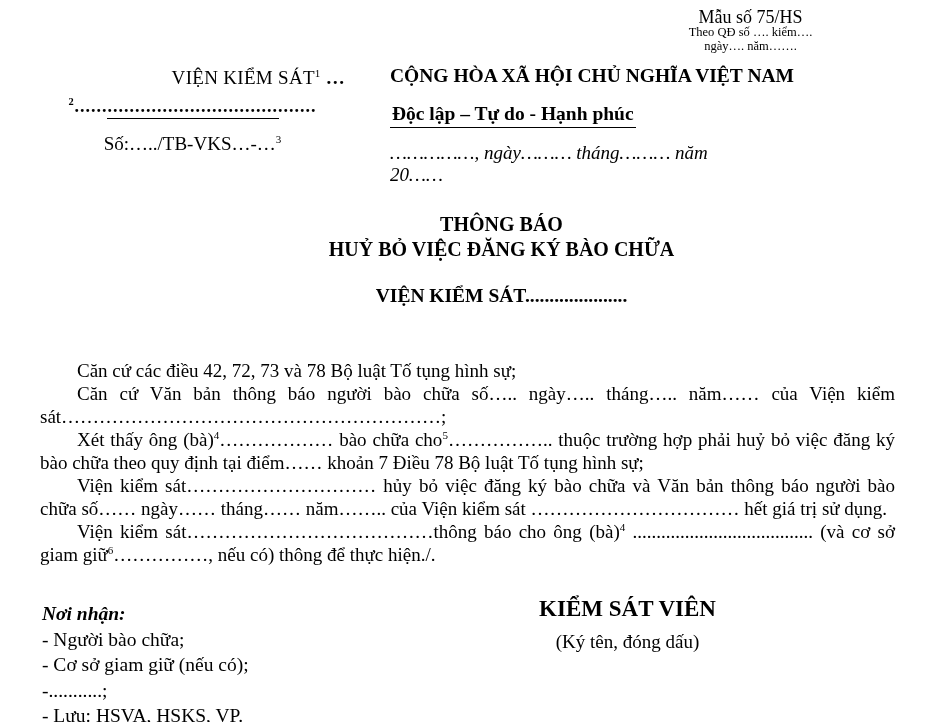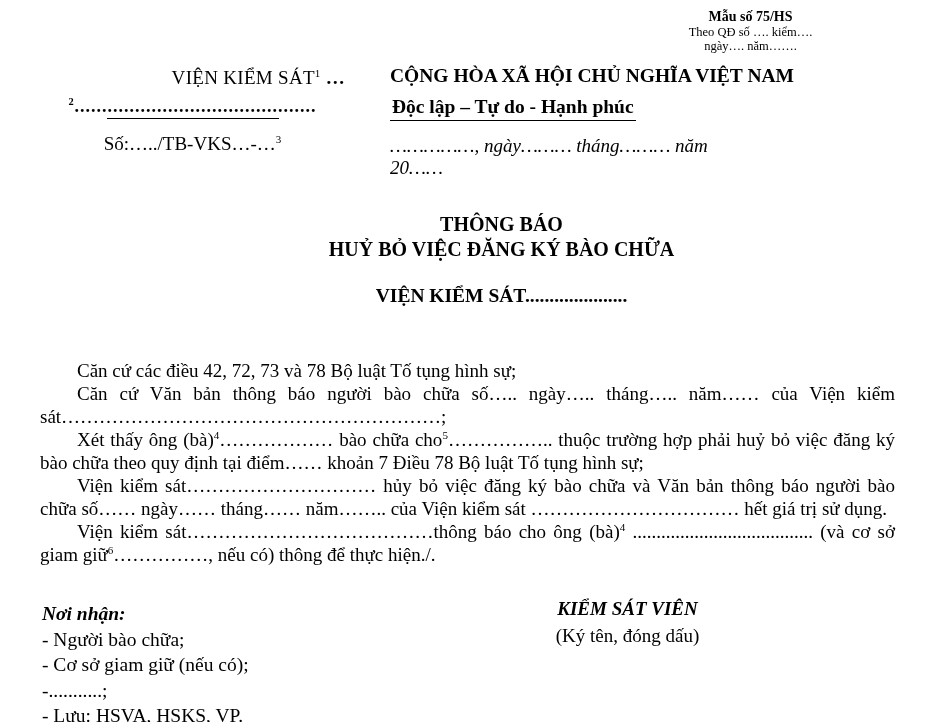--- a/index.html
+++ b/index.html
@@ -11,52 +11,52 @@
     background: #ffffff;
     color: #000000;
     font-family: "Liberation Serif", "DejaVu Serif", serif;
     overflow: hidden;
   }
   .abs { position: absolute; }
   sup { font-size: 0.58em; line-height: 0; vertical-align: super; }
 
   
   .form-meta { top: 9px; left: 648px; width: 205px; text-align: center; }
-  .fm1 { font-weight: bold; font-size: 14px; line-height: 16px; }
+  .fm1 { font-weight: normal; font-size: 18px; line-height: 16px; }
   .fm2 { font-size: 12.5px; line-height: 14px; }
 
   
   .issuer { top: 66px; left: 40px; width: 305px; text-align: center; font-size: 19px; }
   .iss-name { line-height: 24px; letter-spacing: 0.3px; text-align: right; }
   .iss-dots { font-weight: bold; margin-top: 8px; line-height: 17px; letter-spacing: 1px; font-size: 18px; }
   .iss-rule { width: 172px; border-top: 1.6px solid #000; margin: 3px auto 0; height: 0; }
   .iss-no { margin-top: 13px; line-height: 24px; }
 
   
   .national { top: 64px; left: 390px; width: 445px; text-align: left; }
   .nat-country { font-weight: bold; font-size: 19.5px; line-height: 24px; }
-  .nat-motto-wrap { margin-top: 8px; }
+  .nat-motto-wrap { margin-top: 15px; }
   .nat-motto { display: inline-block; font-weight: bold; font-size: 19.5px; line-height: 22px; border-bottom: 1.6px solid #000; padding: 0 2px 2px 2px; }
   .nat-date { font-style: italic; font-size: 19px; margin-top: 13px; line-height: 23px; }
   .nat-year { font-style: italic; font-size: 19px; line-height: 22px; }
 
   
   .doc-title { top: 212px; left: 0; width: 937px; text-align: center; font-weight: bold; font-size: 20px; line-height: 25px; margin-left: 33px; }
   .doc-addressee { margin-top: 21px; font-size: 19.5px; }
 
   
   .body-text { top: 345px; left: 40px; width: 855px; font-size: 19px; line-height: 23px; text-align: justify; margin-top: 14px; }
   .body-text p { margin: 0; text-indent: 37px; }
 
   
   .footer-left { top: 601px; left: 42px; font-size: 19.5px; line-height: 25.5px; }
   .recipients-label { font-weight: bold; font-style: italic; }
   .footer-right { top: 597px; left: 505px; width: 245px; text-align: center; }
-  .sign-title { font-weight: bold; font-size: 19px; line-height: 24px; font-style: italic; }
-  .sign-note { font-size: 19px; margin-top: 3px; line-height: 23px; }
+  .sign-title { font-weight: bold; font-size: 23px; line-height: 24px; }
+  .sign-note { font-size: 19px; margin-top: 9px; line-height: 23px; }
 </style>
 </head>
 <body>
 
 <div class="page">
 
   <div class="abs form-meta">
     <div class="fm1">Mẫu số 75/HS</div>
     <div class="fm2">Theo QĐ số …. kiểm….</div>
     <div class="fm2">ngày…. năm…….</div>

